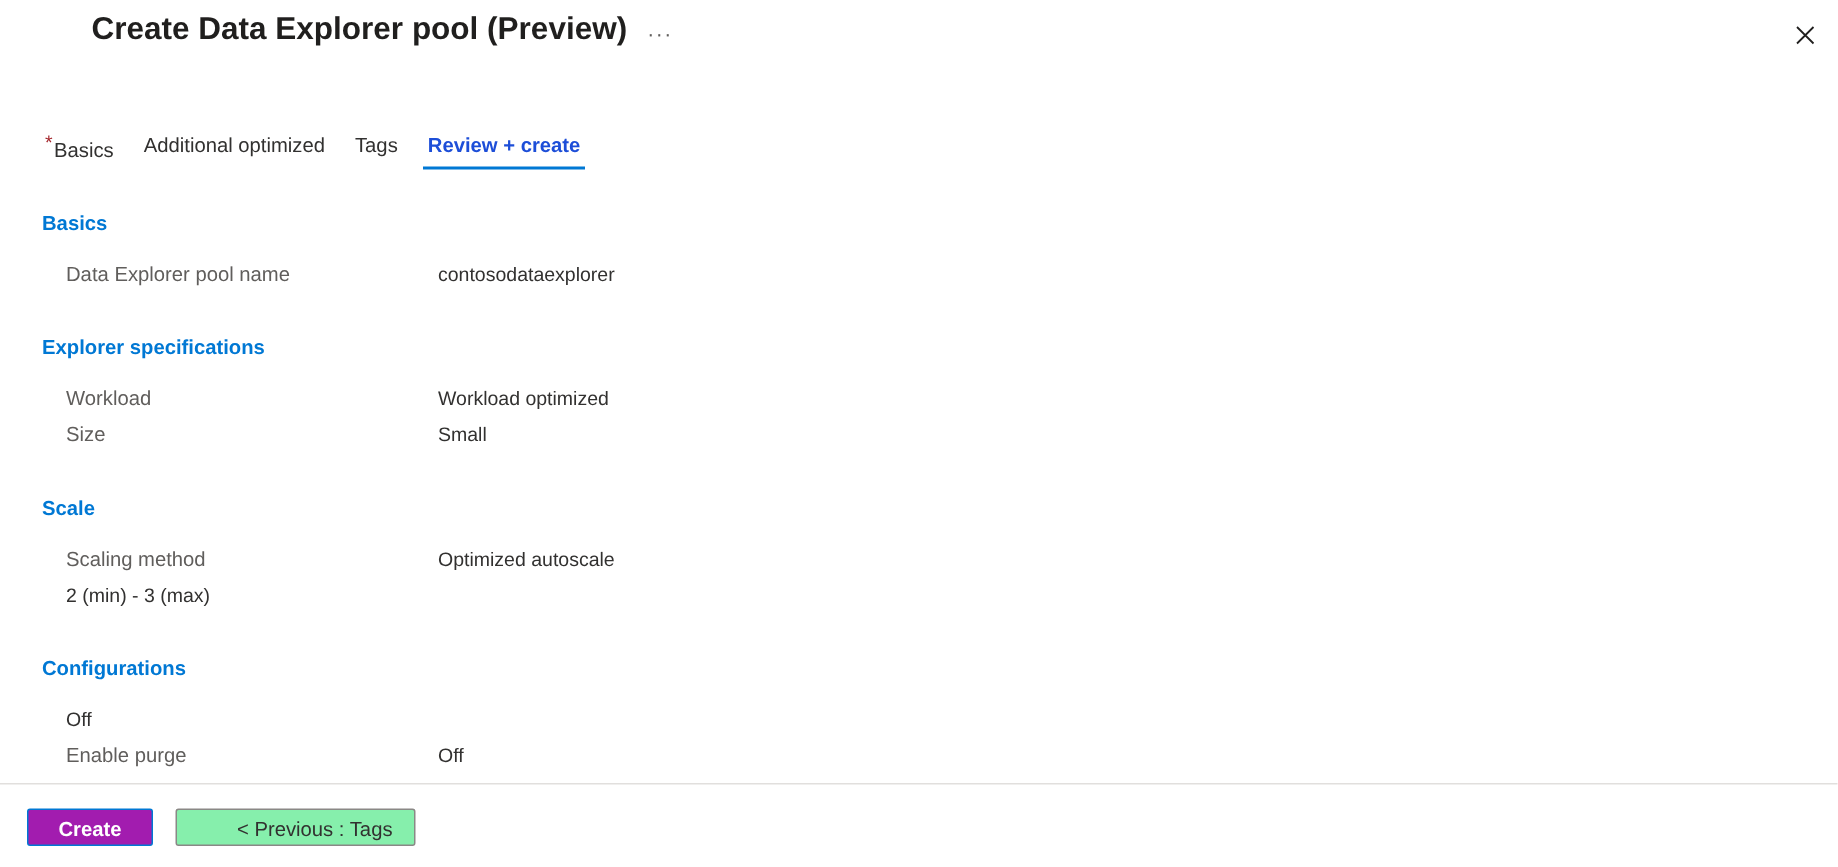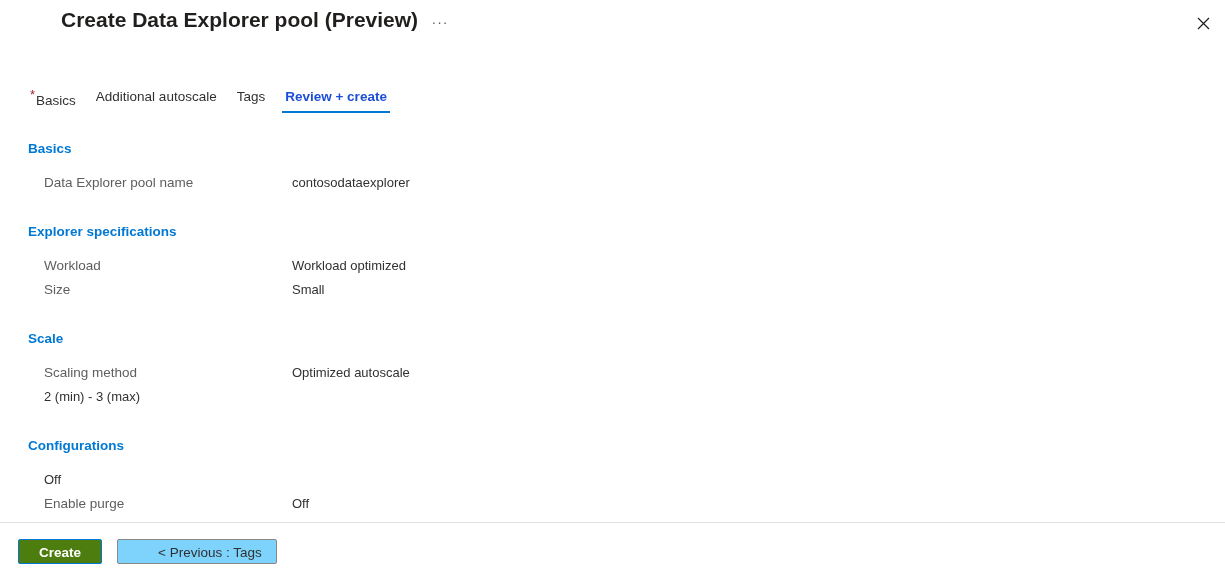--- a/index.html
+++ b/index.html
@@ -158,28 +158,28 @@
     height: 25px;
     line-height: 25px;
     border-radius: 2px;
     cursor: pointer;
     text-align: center;
     box-sizing: border-box;
     padding: 0 14px;
     white-space: nowrap;
   }
   .btn-primary {
-    background: #4d7c0f;
+    background: #a21caf;
     color: #ffffff;
     border: 1px solid #0078d4;
     font-weight: 700;
     min-width: 84px;
   }
   .btn-secondary {
-    background: #7dd3fc;
+    background: #86efac;
     color: #323130;
     border: 1px solid #8a8886;
     margin-left: 15px;
     min-width: 142px;
     padding-left: 40px;
   }
 </style>
 </head>
 <body>
 
@@ -193,21 +193,21 @@
       </svg>
     </span>
   </div>
 </div>
 
 <div class="tab-bar">
   <div class="tab">
     <span class="tab-required">*</span><span>Basics</span>
   </div>
   <div class="tab">
-    <span>Additional autoscale</span>
+    <span>Additional optimized</span>
   </div>
   <div class="tab">
     <span>Tags</span>
   </div>
   <div class="tab tab-active">
     <span>Review + create</span>
   </div>
 </div>
 
 <div class="content">

